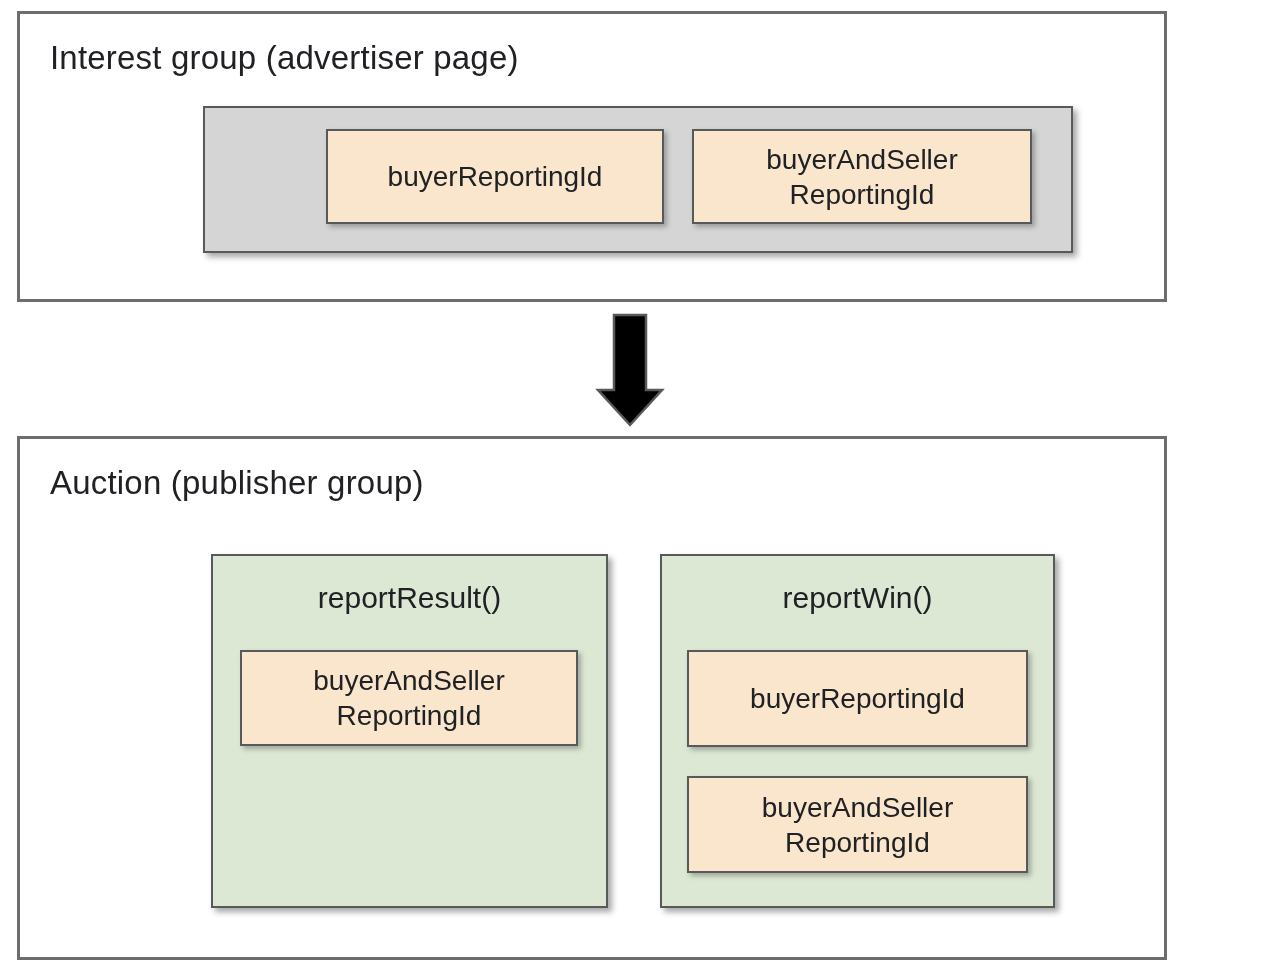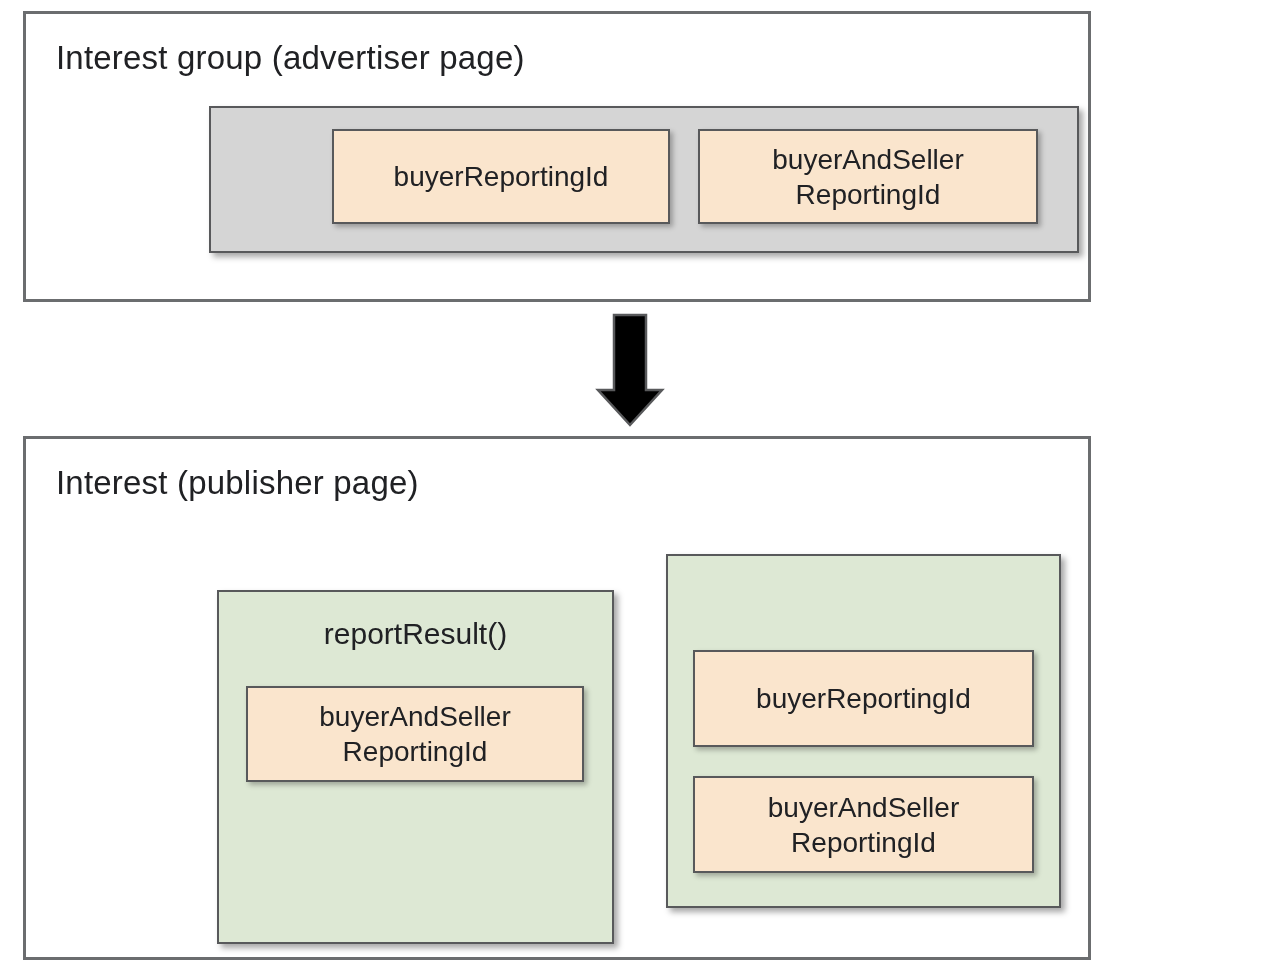--- a/index.html
+++ b/index.html
@@ -19,22 +19,22 @@
   .canvas {
     position: relative;
     width: 1264px;
     height: 974px;
     background: var(--background);
     overflow: hidden;
   }
 
   .outer-box {
     position: absolute;
-    left: 23px;
-    width: 1068px;
+    left: 17px;
+    width: 1150px;
     border: 3px solid var(--outer-border);
     background: var(--background);
   }
   .outer-box.top    { top: 11px;  height: 291px; }
   .outer-box.bottom { top: 436px; height: 524px; }
 
   .section-title {
     position: absolute;
     left: 30px;
     top: 27px;
@@ -91,21 +91,21 @@
   }
 
   .fn-box {
     position: absolute;
     top: 115px;    
     height: 354px;
     background: var(--function-fill);
     border: 2px solid var(--border);
     box-shadow: 4px 4px 6px rgba(0,0,0,0.35);
   }
-  .fn-box.result { left: 191px; width: 397px; margin-top: 36px; } 
+  .fn-box.result { left: 191px; width: 397px; } 
   .fn-box.win    { left: 640px; width: 395px; } 
 
   .fn-title {
     position: absolute;
     left: 0; top: 24px;
     width: 100%;
     text-align: center;
     font-size: 30px;
     line-height: 36px;
   }
@@ -126,26 +126,27 @@
       <div class="field-box field-a">buyerReportingId</div>
       <div class="field-box field-b">buyerAndSeller<br>ReportingId</div>
     </div>
   </section>
 
   <svg class="arrow" viewBox="0 0 84 118" aria-hidden="true">
     <polygon points="26,4 58,4 58,79 74,79 42,114 10,79 26,79" fill="var(--arrow-fill)" stroke="var(--border)" stroke-width="2.5"></polygon>
   </svg>
 
   <section class="outer-box bottom">
-    <h2 class="section-title">Interest (publisher page)</h2>
+    <h2 class="section-title">Auction (publisher group)</h2>
 
     <div class="fn-box result">
       <div class="fn-title">reportResult()</div>
       <div class="field-box">buyerAndSeller<br>ReportingId</div>
     </div>
 
     <div class="fn-box win">
+      <div class="fn-title">reportWin()</div>
       <div class="field-box field-1">buyerReportingId</div>
       <div class="field-box field-2">buyerAndSeller<br>ReportingId</div>
     </div>
   </section>
 
 </div>
 
 </body></html>

